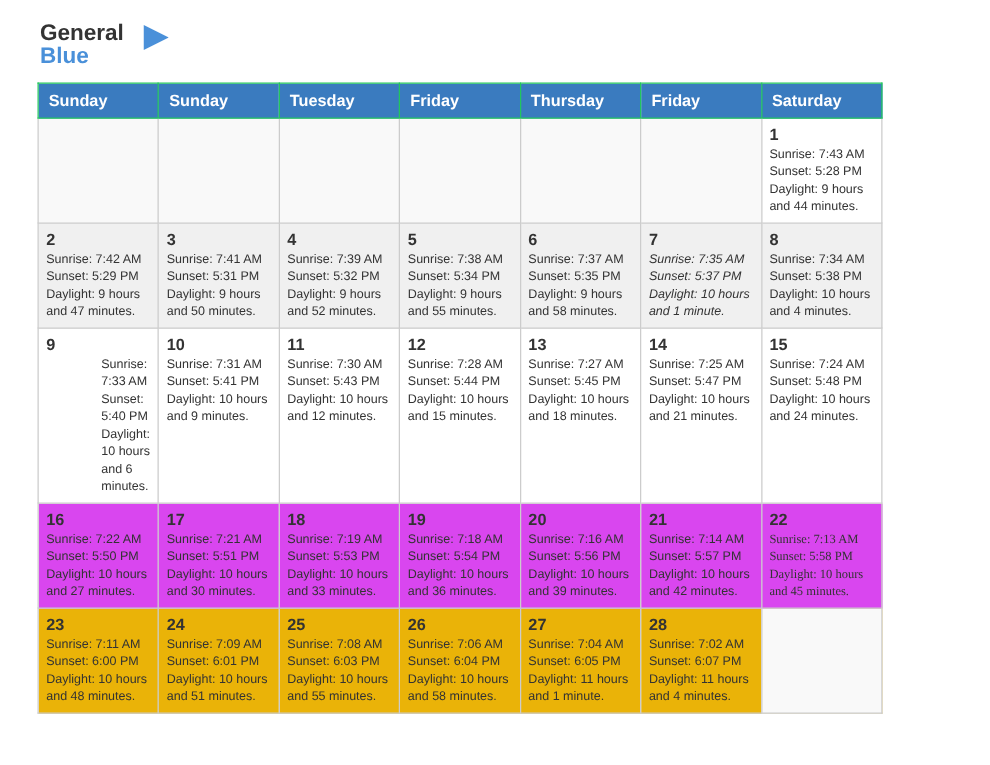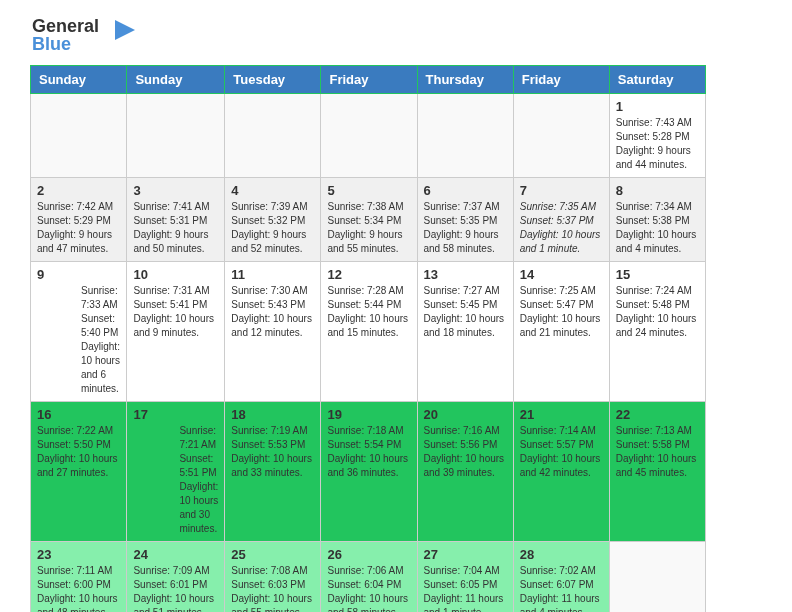--- a/index.html
+++ b/index.html
@@ -147,30 +147,30 @@
 Sunset: 5:47 PM
 Daylight: 10 hours and 21 minutes.</div>
           </td>
           <td>
             <div class="day-num">15</div>
             <div class="day-info" style="white-space: pre-line;">Sunrise: 7:24 AM
 Sunset: 5:48 PM
 Daylight: 10 hours and 24 minutes.</div>
           </td>
         </tr>
-        <tr style="background: #22c55e;">
+        <tr style="background: #d946ef;">
           <td>
             <div class="day-num">16</div>
             <div class="day-info" style="white-space: pre-line;">Sunrise: 7:22 AM
 Sunset: 5:50 PM
 Daylight: 10 hours and 27 minutes.</div>
           </td>
           <td>
             <div class="day-num">17</div>
-            <div class="day-info" style="white-space: pre-line; margin-left: 46px;">Sunrise: 7:21 AM
+            <div class="day-info" style="white-space: pre-line;">Sunrise: 7:21 AM
 Sunset: 5:51 PM
 Daylight: 10 hours and 30 minutes.</div>
           </td>
           <td>
             <div class="day-num">18</div>
             <div class="day-info" style="white-space: pre-line;">Sunrise: 7:19 AM
 Sunset: 5:53 PM
 Daylight: 10 hours and 33 minutes.</div>
           </td>
           <td>
@@ -186,26 +186,26 @@
 Daylight: 10 hours and 39 minutes.</div>
           </td>
           <td>
             <div class="day-num">21</div>
             <div class="day-info" style="white-space: pre-line;">Sunrise: 7:14 AM
 Sunset: 5:57 PM
 Daylight: 10 hours and 42 minutes.</div>
           </td>
           <td>
             <div class="day-num">22</div>
-            <div class="day-info" style="white-space: pre-line;">Sunrise: 7:13 AM
+            <div class="day-info" style="white-space: pre-line; font-family: Liberation Serif, serif;">Sunrise: 7:13 AM
 Sunset: 5:58 PM
 Daylight: 10 hours and 45 minutes.</div>
           </td>
         </tr>
-        <tr style="background: #86efac;">
+        <tr style="background: #eab308;">
           <td>
             <div class="day-num">23</div>
             <div class="day-info" style="white-space: pre-line;">Sunrise: 7:11 AM
 Sunset: 6:00 PM
 Daylight: 10 hours and 48 minutes.</div>
           </td>
           <td>
             <div class="day-num">24</div>
             <div class="day-info" style="white-space: pre-line;">Sunrise: 7:09 AM
 Sunset: 6:01 PM

